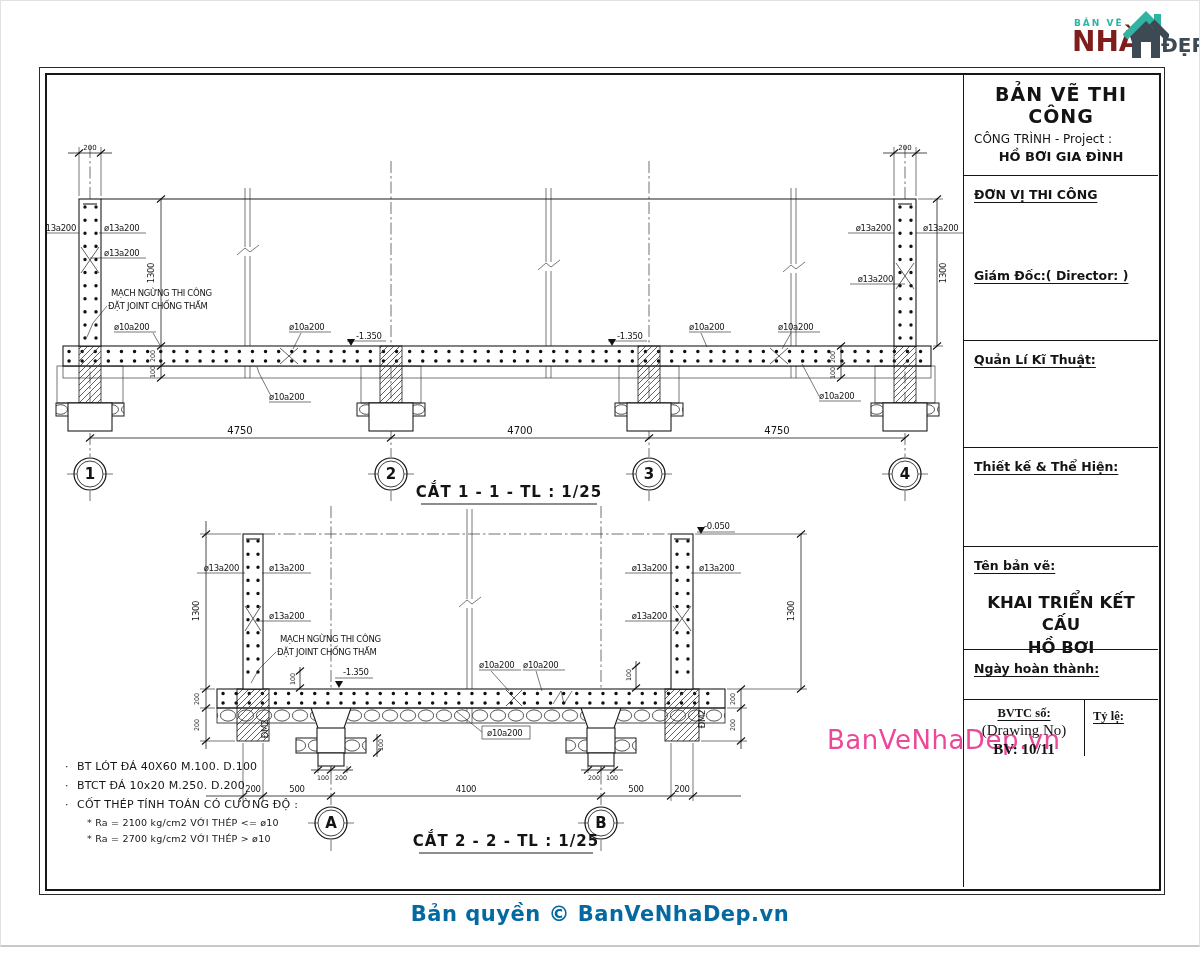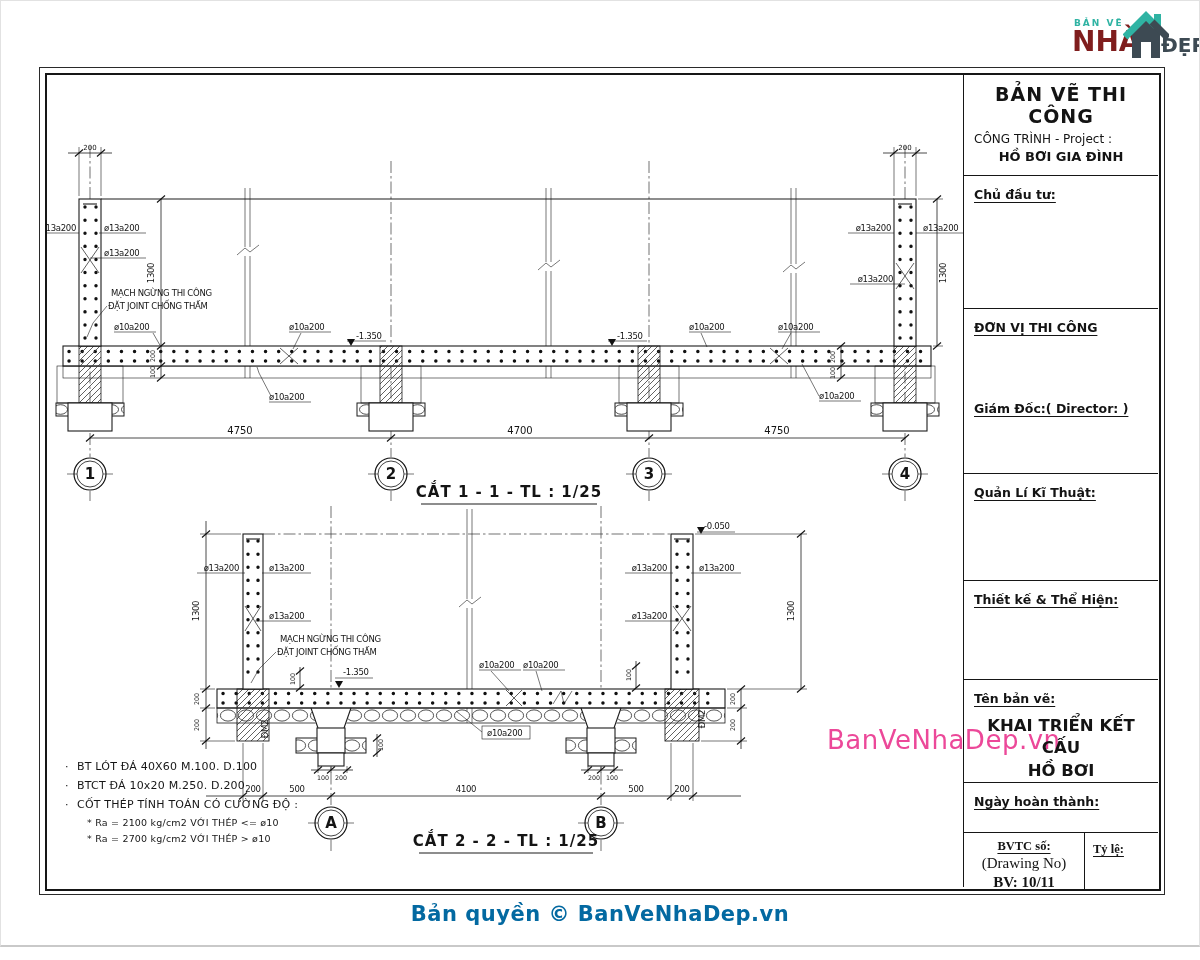--- a/index.html
+++ b/index.html
@@ -17,21 +17,21 @@
   .logo .l-house{position:absolute;left:52px;top:2px;}
   .logo .l-dep{position:absolute;left:90px;top:26px;font-size:20px;font-weight:800;color:#3d4a53;}
   
   .tblock{position:absolute;left:962px;top:72px;width:194px;height:814px;border-left:1.5px solid #161616;z-index:2;color:#141414;}
   .trow{box-sizing:border-box;border-bottom:1.5px solid #161616;padding:8px 10px;position:relative;}
   .u{text-decoration:underline;text-underline-offset:3px;}
   .tb-head{font-size:19px;font-weight:600;text-align:center;letter-spacing:1px;margin-top:2px;}
   .tb-proj{font-size:12px;margin-top:5px;}
   .tb-projname{font-size:13px;font-weight:600;text-align:center;margin-top:3px;}
   .lab{font-size:12.5px;font-weight:600;}
-  .tb-name-big{font-size:16.5px;font-weight:600;text-align:center;margin-top:8px;line-height:1.35;}
+  .tb-name-big{font-size:16.5px;font-weight:600;text-align:center;margin-top:18px;line-height:1.35;}
   .tb-last{display:flex;border-bottom:none;padding:0;}
   .tb-last .c1{box-sizing:border-box;width:121px;border-right:1.5px solid #161616;text-align:center;padding:6px 4px;}
   .tb-last .c2{flex:1;padding:6px 8px;}
   .tb-no-sub{font-size:15px;margin-top:1px;}
   .tb-no{font-size:15px;font-weight:600;margin-top:2px;}
   
   .notes{position:absolute;left:64px;top:753px;width:280px;z-index:2;color:#161616;}
   .notes h3{margin:0 0 10px 0;font-size:17px;font-weight:700;letter-spacing:1px;text-decoration:underline;text-underline-offset:4px;}
   .notes .ni{font-size:11px;margin:6px 0;letter-spacing:0.2px;}
   .notes .ni .b{display:inline-block;width:12px;}
@@ -506,23 +506,20 @@
     <div class="ns">* Ra = 2100 kg/cm2 VỚI THÉP &lt;= ø10</div>
     <div class="ns">* Ra = 2700 kg/cm2 VỚI THÉP &gt; ø10</div>
   </div>
 
   <div class="tblock">
     <div class="trow" style="height:103px;">
       <div class="tb-head">BẢN VẼ THI CÔNG</div>
       <div class="tb-proj">CÔNG TRÌNH - Project :</div>
       <div class="tb-projname">HỒ BƠI GIA ĐÌNH</div>
     </div>
-    <div class="trow" style="height:133px;">
-      <span class="lab u">Chủ đầu tư:</span>
-    </div>
     <div class="trow" style="height:165px;">
       <span class="lab u">ĐƠN VỊ THI CÔNG</span>
       <div style="margin-top:62px;"><span class="lab u">Giám Đốc:( Director: )</span></div>
     </div>
     <div class="trow" style="height:107px;">
       <span class="lab u">Quản Lí Kĩ Thuật:</span>
     </div>
     <div class="trow" style="height:99px;">
       <span class="lab u">Thiết kế &amp; Thể Hiện:</span>
     </div>

